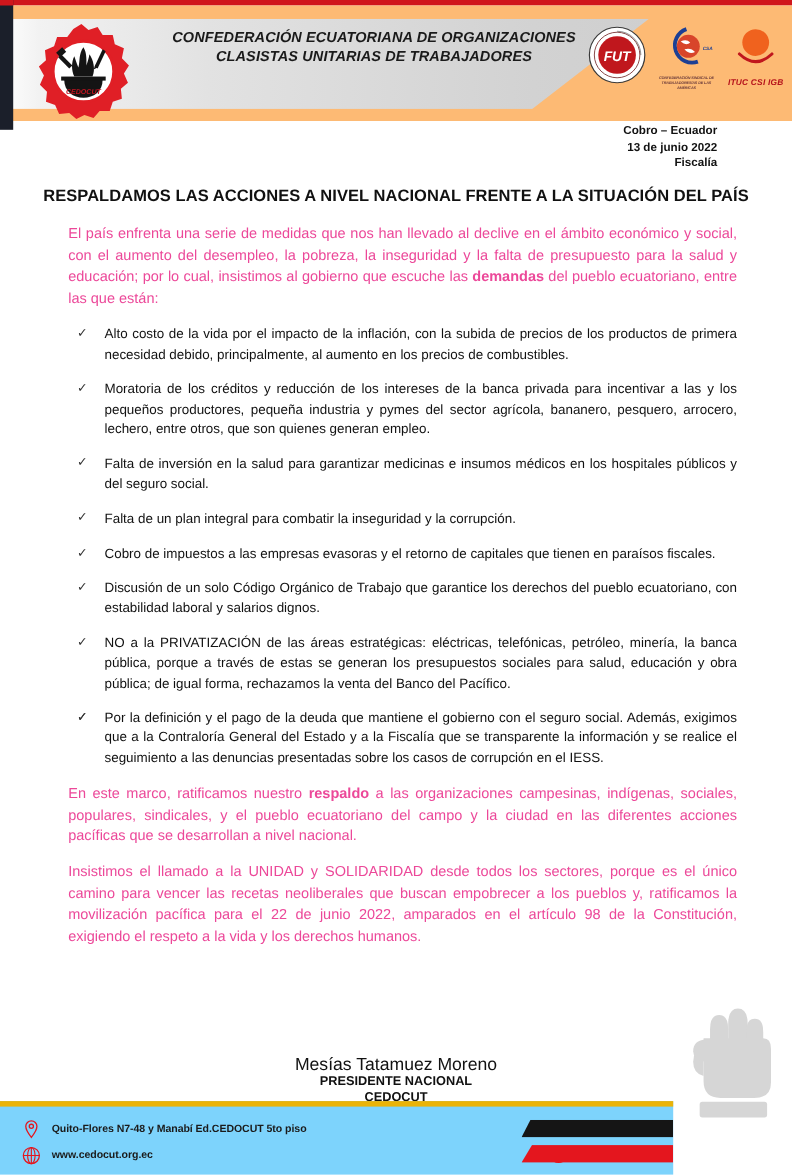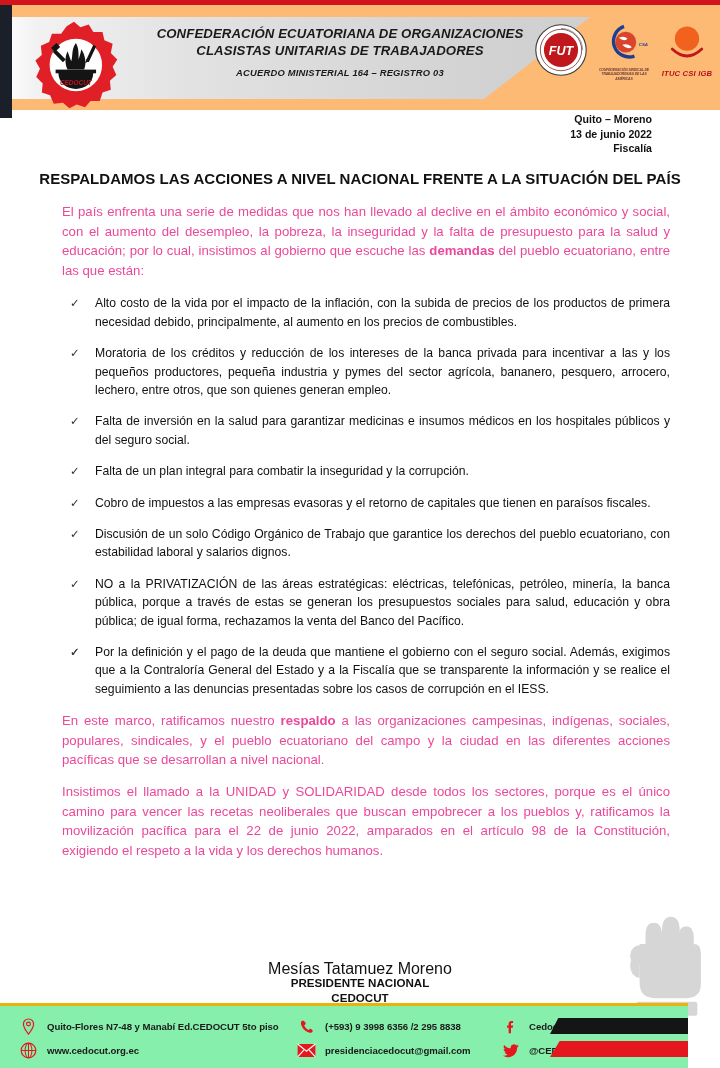--- a/index.html
+++ b/index.html
@@ -218,24 +218,24 @@
     width: 96px;
     height: 112px;
     opacity: 1;
     z-index: 0;
   }
 
   
   .footer {
     position: absolute;
     bottom: 0; left: 0;
-    width: 688px;
+    width: 612px;
     height: 62px;
-    background: #86efac;
-    border-top: 3px solid #eab308;
+    background: #7dd3fc;
+    border-top: 5px solid #eab308;
   }
   .footer-col {
     position: absolute;
     top: 10px;
   }
   .fc1 { left: 18px; }
   .fc2 { left: 296px; }
   .fc3 { left: 500px; }
   .f-row {
     display: flex;
@@ -307,21 +307,20 @@
         <path d="M74 30 L66 47 L63 45 L71 28 Z" fill="#141414"></path>
         <path d="M62 48 L64 43 L66 46 Z" fill="#141414"></path>
       </g>
       <text x="52" y="72" text-anchor="middle" font-family="Liberation Sans, sans-serif" font-size="7" font-weight="bold" fill="#c21420">CEDOCUT</text>
     </svg>
   </div>
 
   <div class="header-text">
     <div class="header-line1">CONFEDERACIÓN ECUATORIANA DE ORGANIZACIONES</div>
     <div class="header-line2">CLASISTAS UNITARIAS DE TRABAJADORES</div>
-    <div class="header-line3">ACUERDO MINISTERIAL  164 – REGISTRO 03</div>
   </div>
 
   <div class="affiliates">
 
     <div class="aff aff-fut">
       <svg viewBox="0 0 60 60" width="54" height="54" aria-hidden="true">
         <circle cx="30" cy="30" r="28" fill="#ffffff" stroke="#3a3a3a" stroke-width="1.2"></circle>
         <circle cx="30" cy="30" r="23" fill="#ffffff" stroke="#6b1b1b" stroke-width="0.8"></circle>
         <circle cx="30" cy="30" r="19" fill="#c0171d"></circle>
         <path d="M16 22 L44 22 L44 38 L16 38 Z" fill="#c0171d"></path>
@@ -346,21 +345,21 @@
         <circle cx="30" cy="18" r="14" fill="#f0621e"></circle>
         <path d="M13 30 q17 16 34 0" fill="none" stroke="#c0171d" stroke-width="3.2" stroke-linecap="round"></path>
       </svg>
       <div class="ituc-label">ITUC CSI IGB</div>
     </div>
 
   </div>
 </div>
 
 <div class="dateline">
-  <div>Quito – Moreno</div>
+  <div>Cobro – Ecuador</div>
   <div>13 de junio 2022</div>
   <div>Fiscalía</div>
 </div>
 
 <div class="doc-title">RESPALDAMOS LAS ACCIONES A NIVEL NACIONAL FRENTE A LA SITUACIÓN DEL PAÍS</div>
 
 <div class="body-wrap">
 
   <p class="para">
     <span>El país enfrenta una serie de medidas que nos han llevado al declive en el ámbito económico y social, con el aumento del desempleo, la pobreza, la inseguridad y la falta de presupuesto para la salud y educación; por lo cual, insistimos al gobierno que escuche las </span><b>demandas</b><span> del pueblo ecuatoriano, entre las que están:</span>
@@ -450,40 +449,20 @@
           <circle cx="12" cy="12" r="9.2" fill="none" stroke="#e4161e" stroke-width="1.5"></circle>
           <ellipse cx="12" cy="12" rx="4.3" ry="9.2" fill="none" stroke="#e4161e" stroke-width="1.3"></ellipse>
           <line x1="2.8" y1="12" x2="21.2" y2="12" stroke="#e4161e" stroke-width="1.3"></line>
           <line x1="12" y1="2.8" x2="12" y2="21.2" stroke="#e4161e" stroke-width="1.3"></line>
         </svg>
       </span>
       <span class="f-text">www.cedocut.org.ec</span>
     </div>
   </div>
 
-  <div class="footer-col fc2">
-    <div class="f-row">
-      <span class="f-icon">
-        <svg viewBox="0 0 24 24" width="18" height="18" aria-hidden="true">
-          <path d="M6.6 3.2c-1 0-2.3 1.1-2.6 2.4-.6 2.6 1.3 6.8 4 9.6 2.7 2.8 6.8 4.9 9.3 4.3 1.3-.3 2.4-1.6 2.4-2.6 0-.5-2.4-2.5-3.2-2.5-.6 0-1.2.6-1.8 1.2-.5.5-1 .4-2.2-.5-1.2-.9-3-2.8-3.7-4.1-.5-1-.4-1.4.3-2 .7-.7 1.2-1.2 1.2-1.8 0-.8-2-3.2-2.6-3.2z" fill="#e4161e"></path>
-        </svg>
-      </span>
-      <span class="f-text">(+593) 9 3998 6356 /2 295 8838</span>
-    </div>
-    <div class="f-row">
-      <span class="f-icon">
-        <svg viewBox="0 0 24 18" width="19" height="15" aria-hidden="true">
-          <rect x="0.8" y="0.8" width="22.4" height="16.4" fill="#e4161e"></rect>
-          <path d="M0.8 0.8 L12 9.8 L23.2 0.8" fill="none" stroke="#ffffff" stroke-width="1.6"></path>
-          <path d="M0.8 17.2 L8.6 8.6 M23.2 17.2 L15.4 8.6" stroke="#ffffff" stroke-width="1.4"></path>
-        </svg>
-      </span>
-      <span class="f-text">presidenciacedocut@gmail.com</span>
-    </div>
-  </div>
 
   <div class="footer-col fc3">
     <div class="f-row">
       <span class="f-icon">
         <svg viewBox="0 0 24 24" width="17" height="17" aria-hidden="true">
           <path d="M15.6 4.2h-2.3c-2.4 0-3.9 1.6-3.9 4.1v2.2H7.2v3.1h2.2v7.9h3.3v-7.9h2.5l.4-3.1h-2.9V8.7c0-.9.3-1.5 1.5-1.5h1.4z" fill="#e4161e"></path>
         </svg>
       </span>
       <span class="f-text">CedocutEcuador</span>
     </div>

